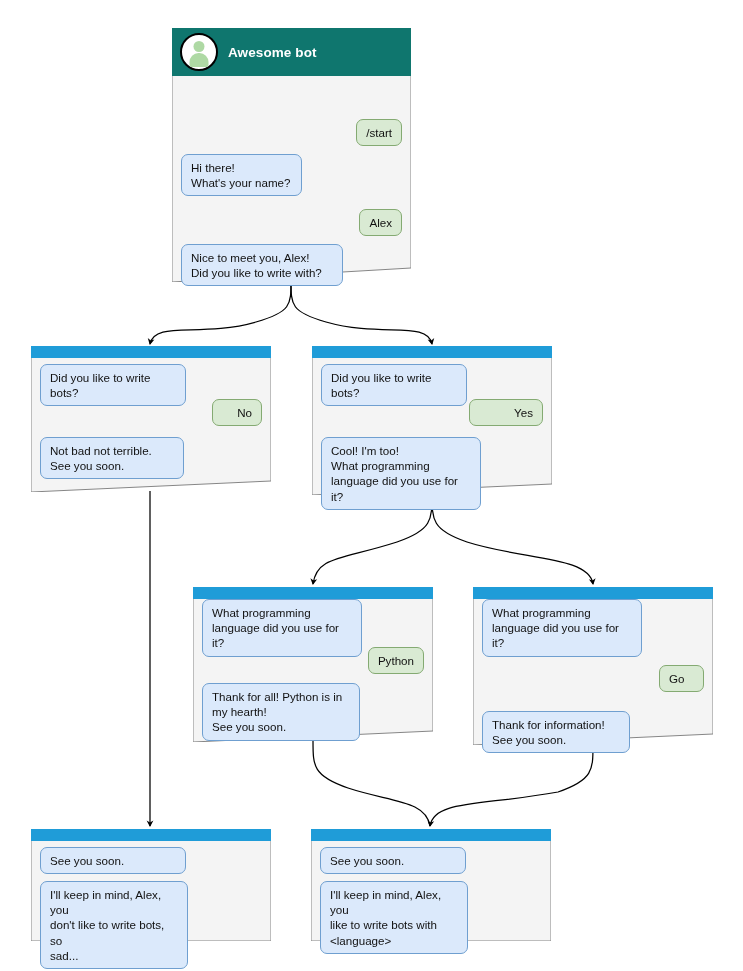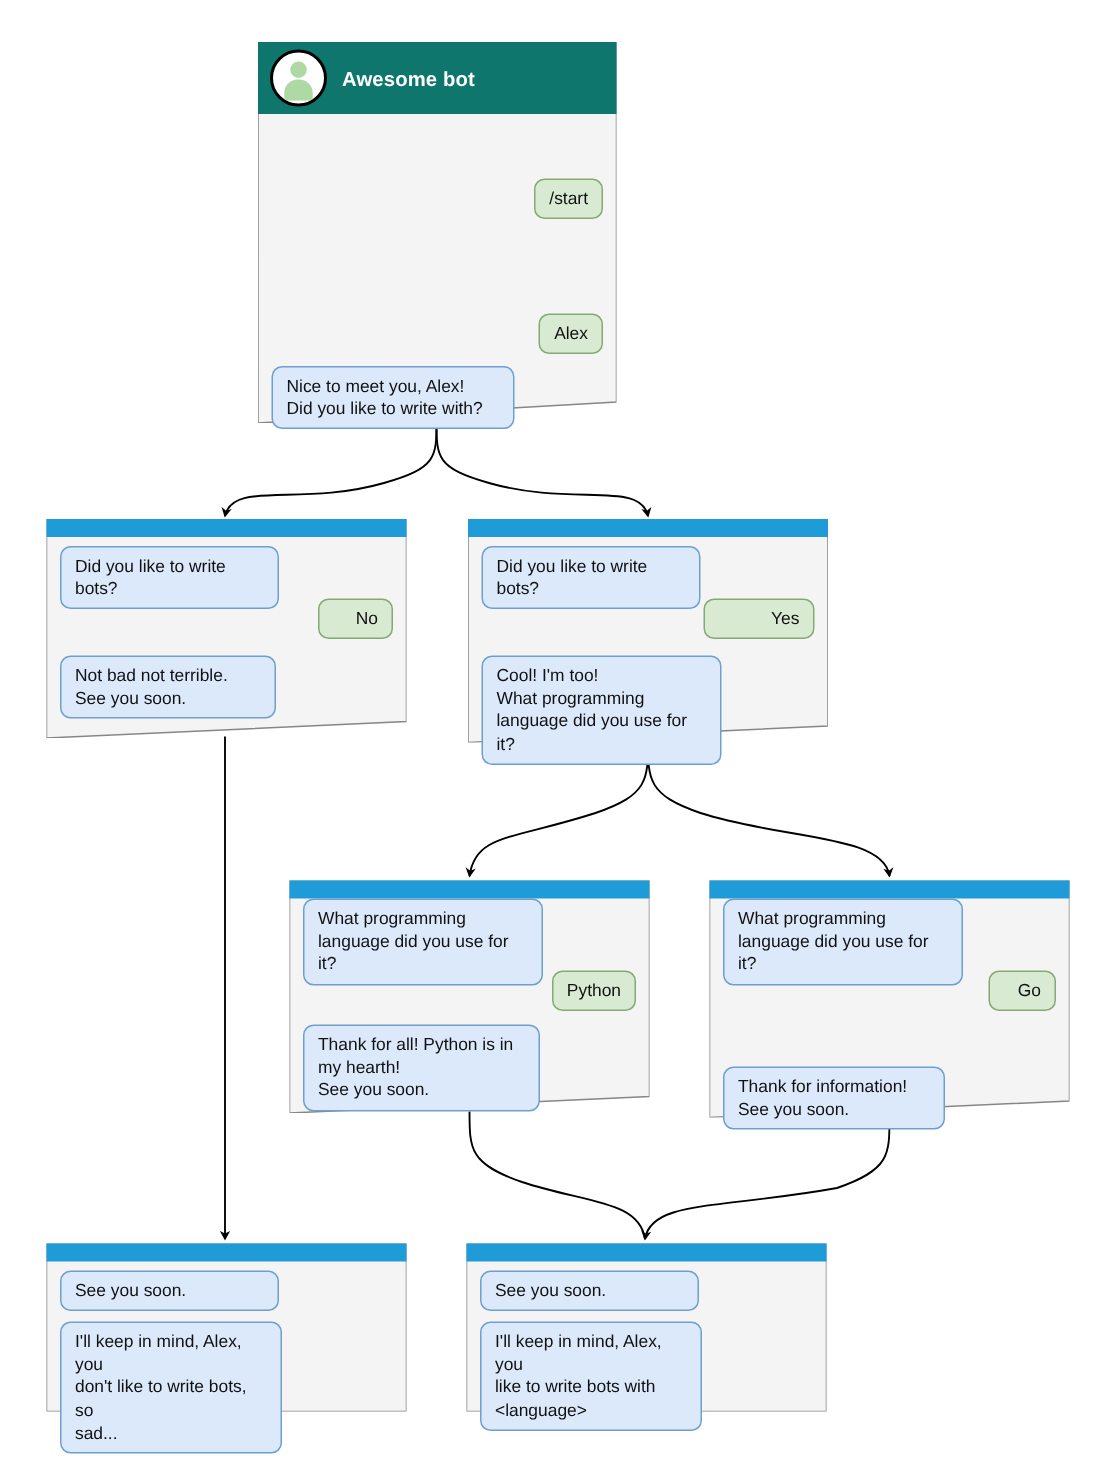--- a/index.html
+++ b/index.html
@@ -169,20 +169,22 @@
     <div class="chat-inner">
       <div class="chat-header tall" style="background:#0f766e;">
         <div class="avatar">
           <div class="head"></div>
             <div class="body"></div>
         </div>
         <span class="chat-title">Awesome bot</span>
       </div>
       <div class="messages" style="top:48px; height:206px;">
         <div class="msg user" style="top:43px;">/start</div>
+        <div class="msg bot" style="top:78px; width:121px;">Hi there!
+What's your name?</div>
         <div class="msg user" style="top:133px; min-width:37px;">Alex</div>
         <div class="msg bot" style="top:168px; width:162px;">Nice to meet you, Alex!
 Did you like to write with?</div>
       </div>
     </div>
   </div>
 
   <div class="chat-window" style="left:31px; top:346px; width:240px; height:146px;">
     <svg class="chat-shape" viewBox="0 0 240 146" preserveAspectRatio="none">
       <polygon points="0,0 240,0 240,135 0,146" fill="#f4f4f4" stroke="#868686" stroke-width="1"></polygon>
@@ -233,21 +235,21 @@
 
   <div class="chat-window" style="left:473px; top:587px; width:240px; height:158px;">
     <svg class="chat-shape" viewBox="0 0 240 158" preserveAspectRatio="none">
       <polygon points="0,0 240,0 240,147 0,158" fill="#f4f4f4" stroke="#868686" stroke-width="1"></polygon>
     </svg>
     <div class="chat-inner">
       <div class="chat-header thin" style="background:#1f9cd8;"></div>
       <div class="messages" style="top:12px; height:146px;">
         <div class="msg bot" style="top:0px; width:160px;">What programming
 language did you use for it?</div>
-        <div class="msg user" style="top:48px; min-width:45px;text-align:right;">Go</div>
+        <div class="msg user" style="top:66px; min-width:45px;">Go</div>
         <div class="msg bot" style="top:84px; width:148px;margin-top:28px;">Thank for information!
 See you soon.</div>
       </div>
     </div>
   </div>
 
   <div class="chat-window" style="left:31px; top:829px; width:240px; height:112px;">
     <svg class="chat-shape" viewBox="0 0 240 112" preserveAspectRatio="none">
       <polygon points="0,0 240,0 240,112 0,112" fill="#f4f4f4" stroke="#868686" stroke-width="1"></polygon>
     </svg>

